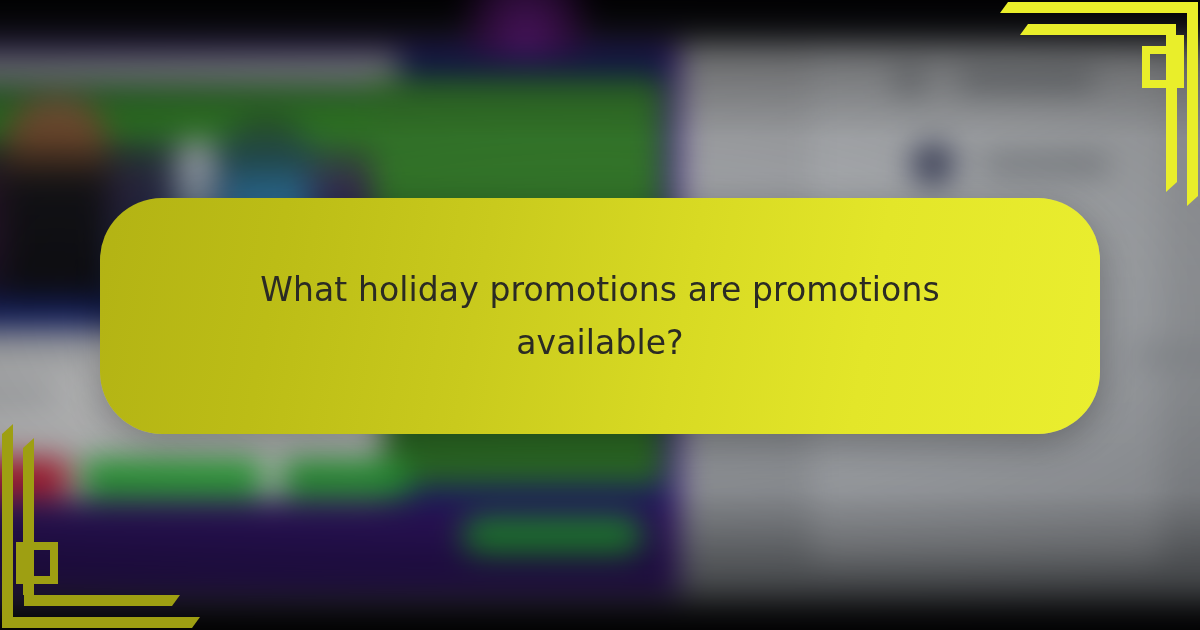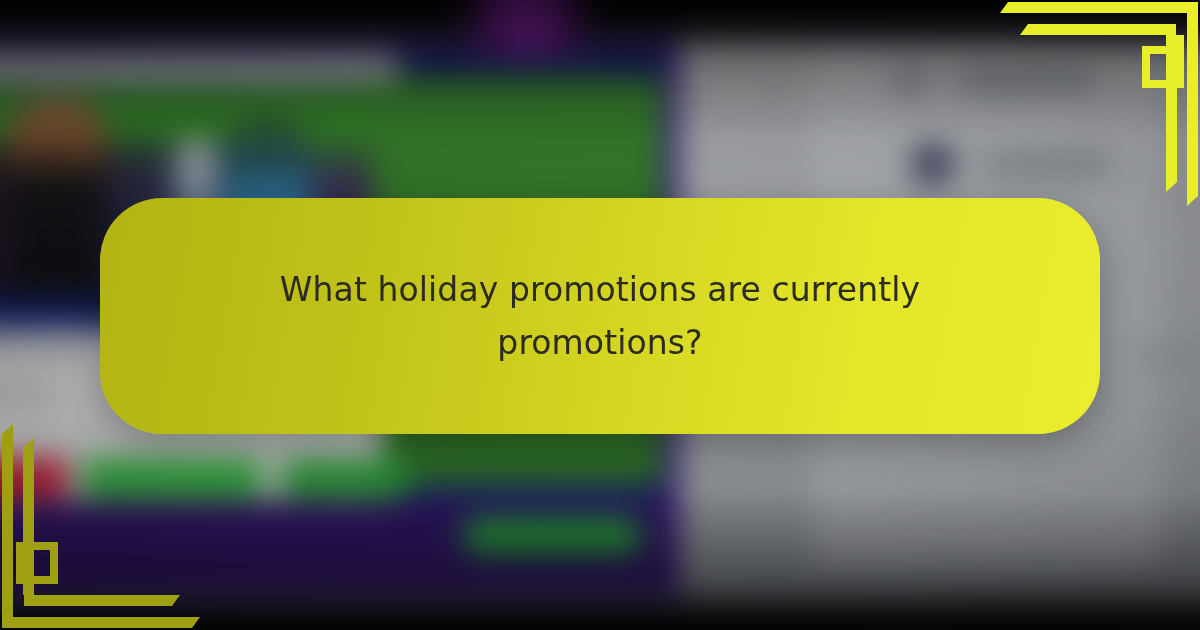--- a/index.html
+++ b/index.html
@@ -356,16 +356,16 @@
 
       <path d="M34 18 L23 28 L23 175 L34 175 Z"></path>
 
       <path d="M13 4 L2 14 L2 197 L13 197 Z"></path>
 
       <path d="M24 156 L32 156 L32 175 L24 175 Z"></path>
     </g>
   </svg>
 
   <div id="question-card">
-    <div id="question-text">What holiday promotions are currently promotions?</div>
+    <div id="question-text">What holiday promotions are promotions available?</div>
   </div>
 
 </div>
 
 </body></html>

